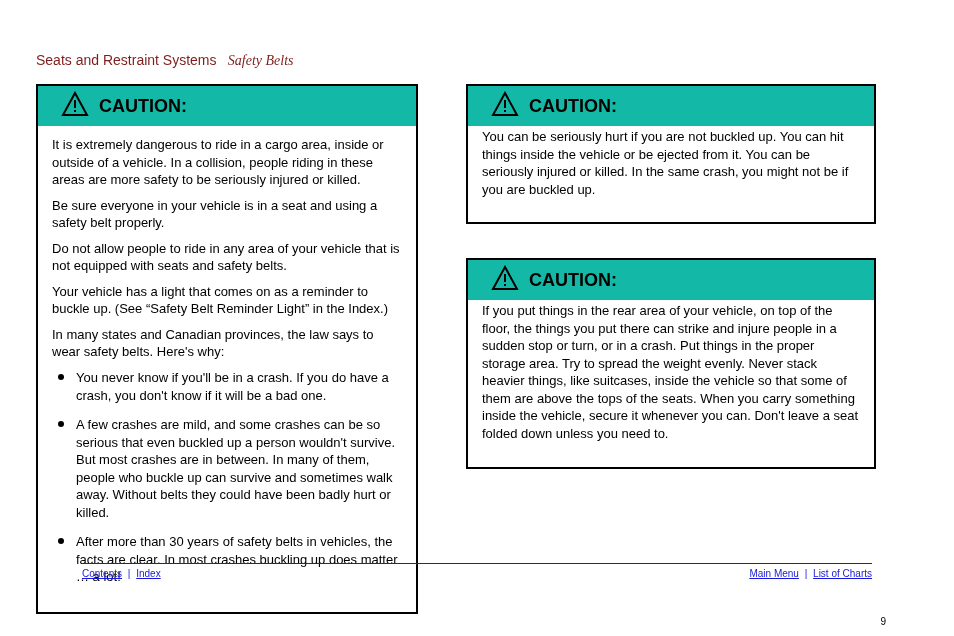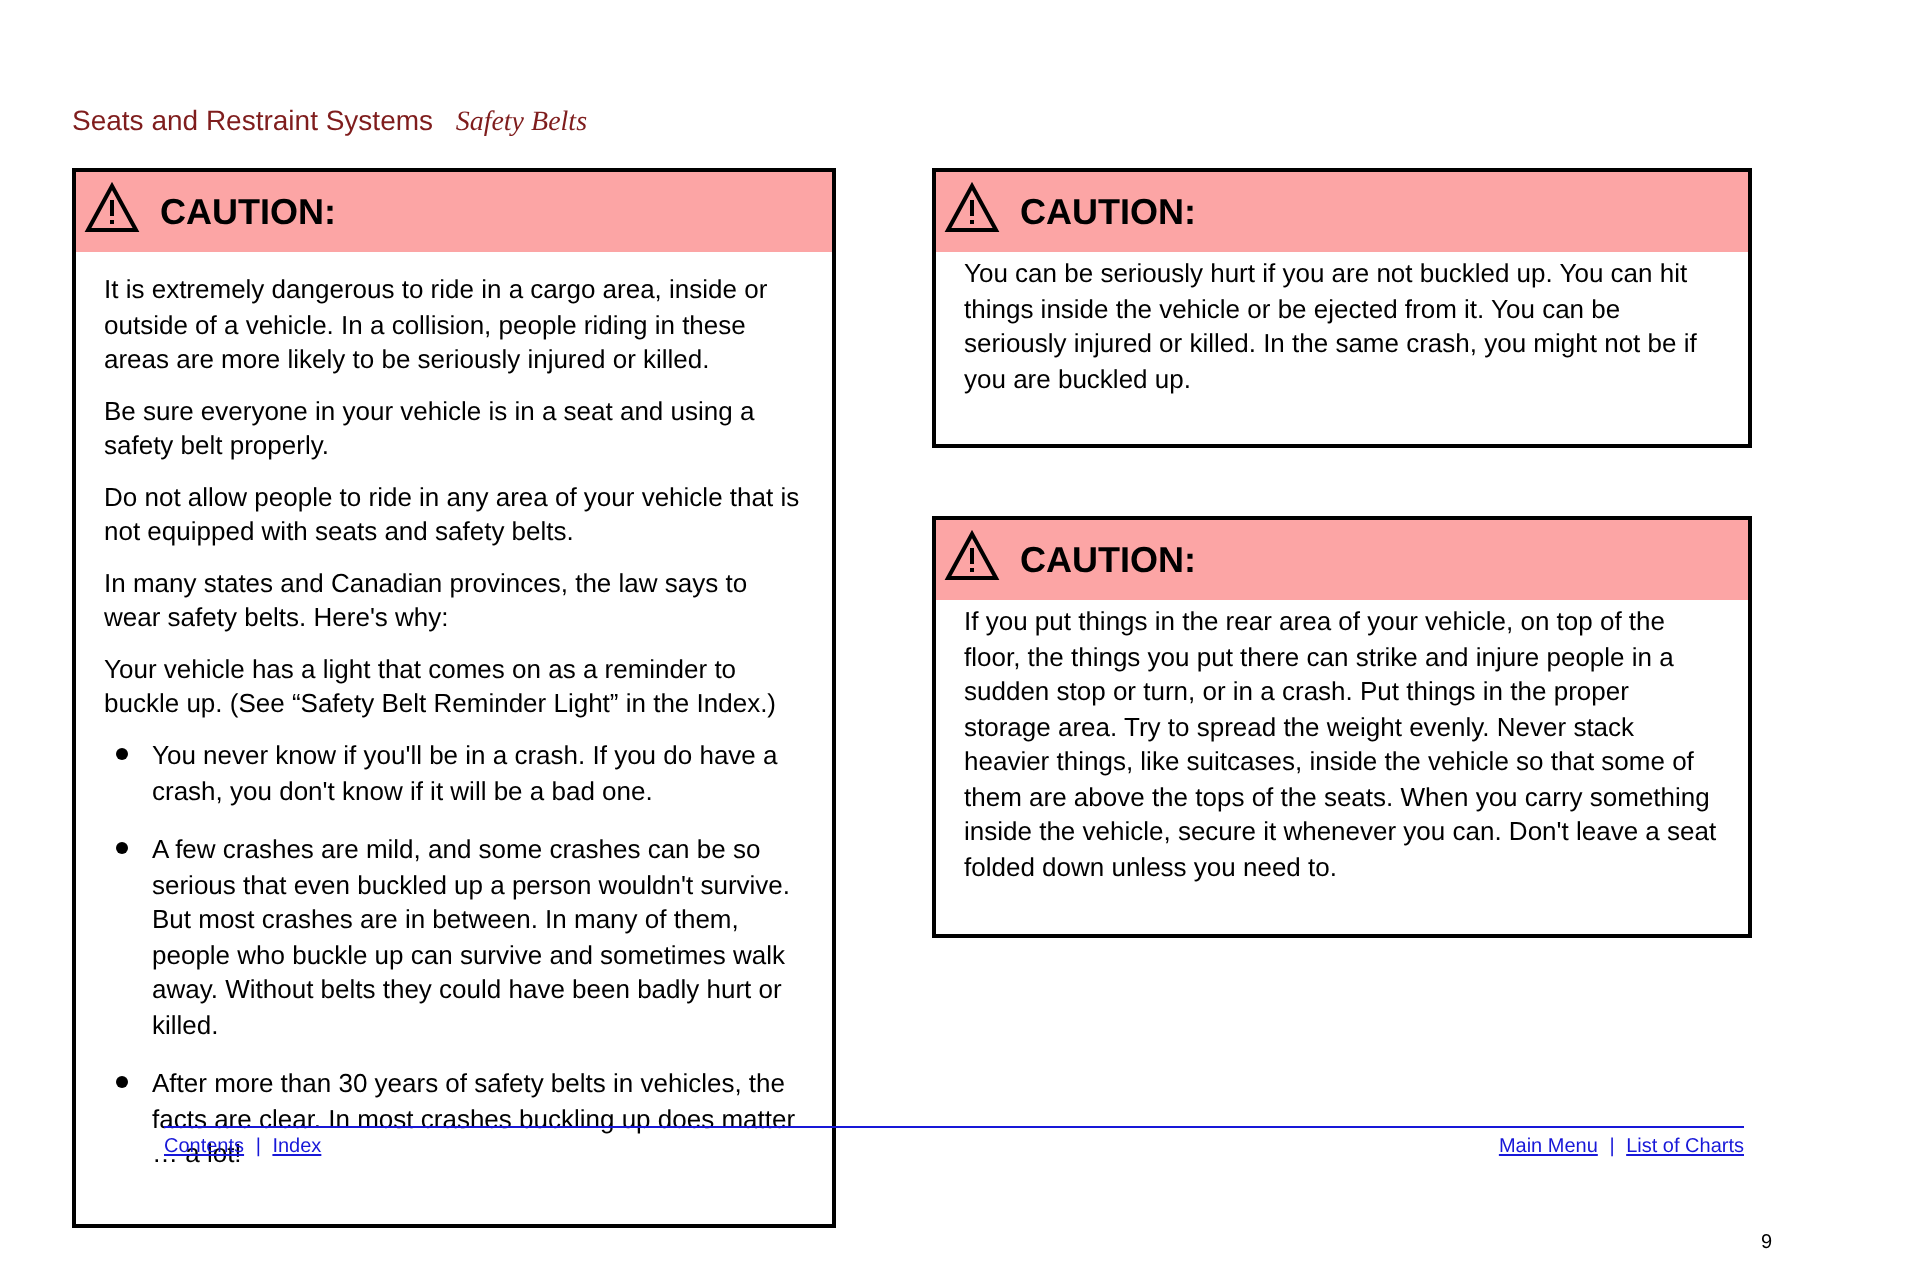--- a/index.html
+++ b/index.html
@@ -40,25 +40,25 @@
     left: 466px;
     top: 84px;
     width: 410px;
   }
   .caution-box {
     border: 2px solid #000;
     background: #fff;
     margin-bottom: 34px;
   }
   .caution-header {
-    background: #fca5a5;
+    background: #14b8a6;
     display: flex;
     align-items: center;
     height: 40px;
-    padding-left: 4px;
+    padding-left: 23px;
   }
   .caution-header svg {
     flex-shrink: 0;
   }
   .caution-word {
     font-weight: bold;
     font-size: 18px;
     letter-spacing: 0;
     margin-left: 10px;
     color: #000;
@@ -149,25 +149,25 @@
       <span>
         <svg width="28" height="26" viewBox="0 0 28 26">
           <polygon points="14,2 26,24 2,24" fill="none" stroke="#000" stroke-width="2"></polygon>
           <rect x="13" y="9" width="2" height="8" fill="#000"></rect>
           <rect x="13" y="19" width="2" height="2" fill="#000"></rect>
         </svg>
       </span>
       <span class="caution-word">CAUTION:</span>
     </div>
     <div class="caution-body">
-      <p>It is extremely dangerous to ride in a cargo area, inside or outside of a vehicle. In a collision, people riding in these areas are more likely to be seriously injured or killed.</p>
+      <p>It is extremely dangerous to ride in a cargo area, inside or outside of a vehicle. In a collision, people riding in these areas are more safety to be seriously injured or killed.</p>
       <p>Be sure everyone in your vehicle is in a seat and using a safety belt properly.</p>
       <p>Do not allow people to ride in any area of your vehicle that is not equipped with seats and safety belts.</p>
+      <p>Your vehicle has a light that comes on as a reminder to buckle up. (See “Safety Belt Reminder Light” in the Index.)</p>
       <p>In many states and Canadian provinces, the law says to wear safety belts. Here's why:</p>
-      <p>Your vehicle has a light that comes on as a reminder to buckle up. (See “Safety Belt Reminder Light” in the Index.)</p>
       <ul>
         <li>You never know if you'll be in a crash. If you do have a crash, you don't know if it will be a bad one.</li>
         <li>A few crashes are mild, and some crashes can be so serious that even buckled up a person wouldn't survive. But most crashes are in between. In many of them, people who buckle up can survive and sometimes walk away. Without belts they could have been badly hurt or killed.</li>
         <li>After more than 30 years of safety belts in vehicles, the facts are clear. In most crashes buckling up does matter … a lot!</li>
       </ul>
     </div>
   </div>
 </div>
 
 <div class="col col-right">

